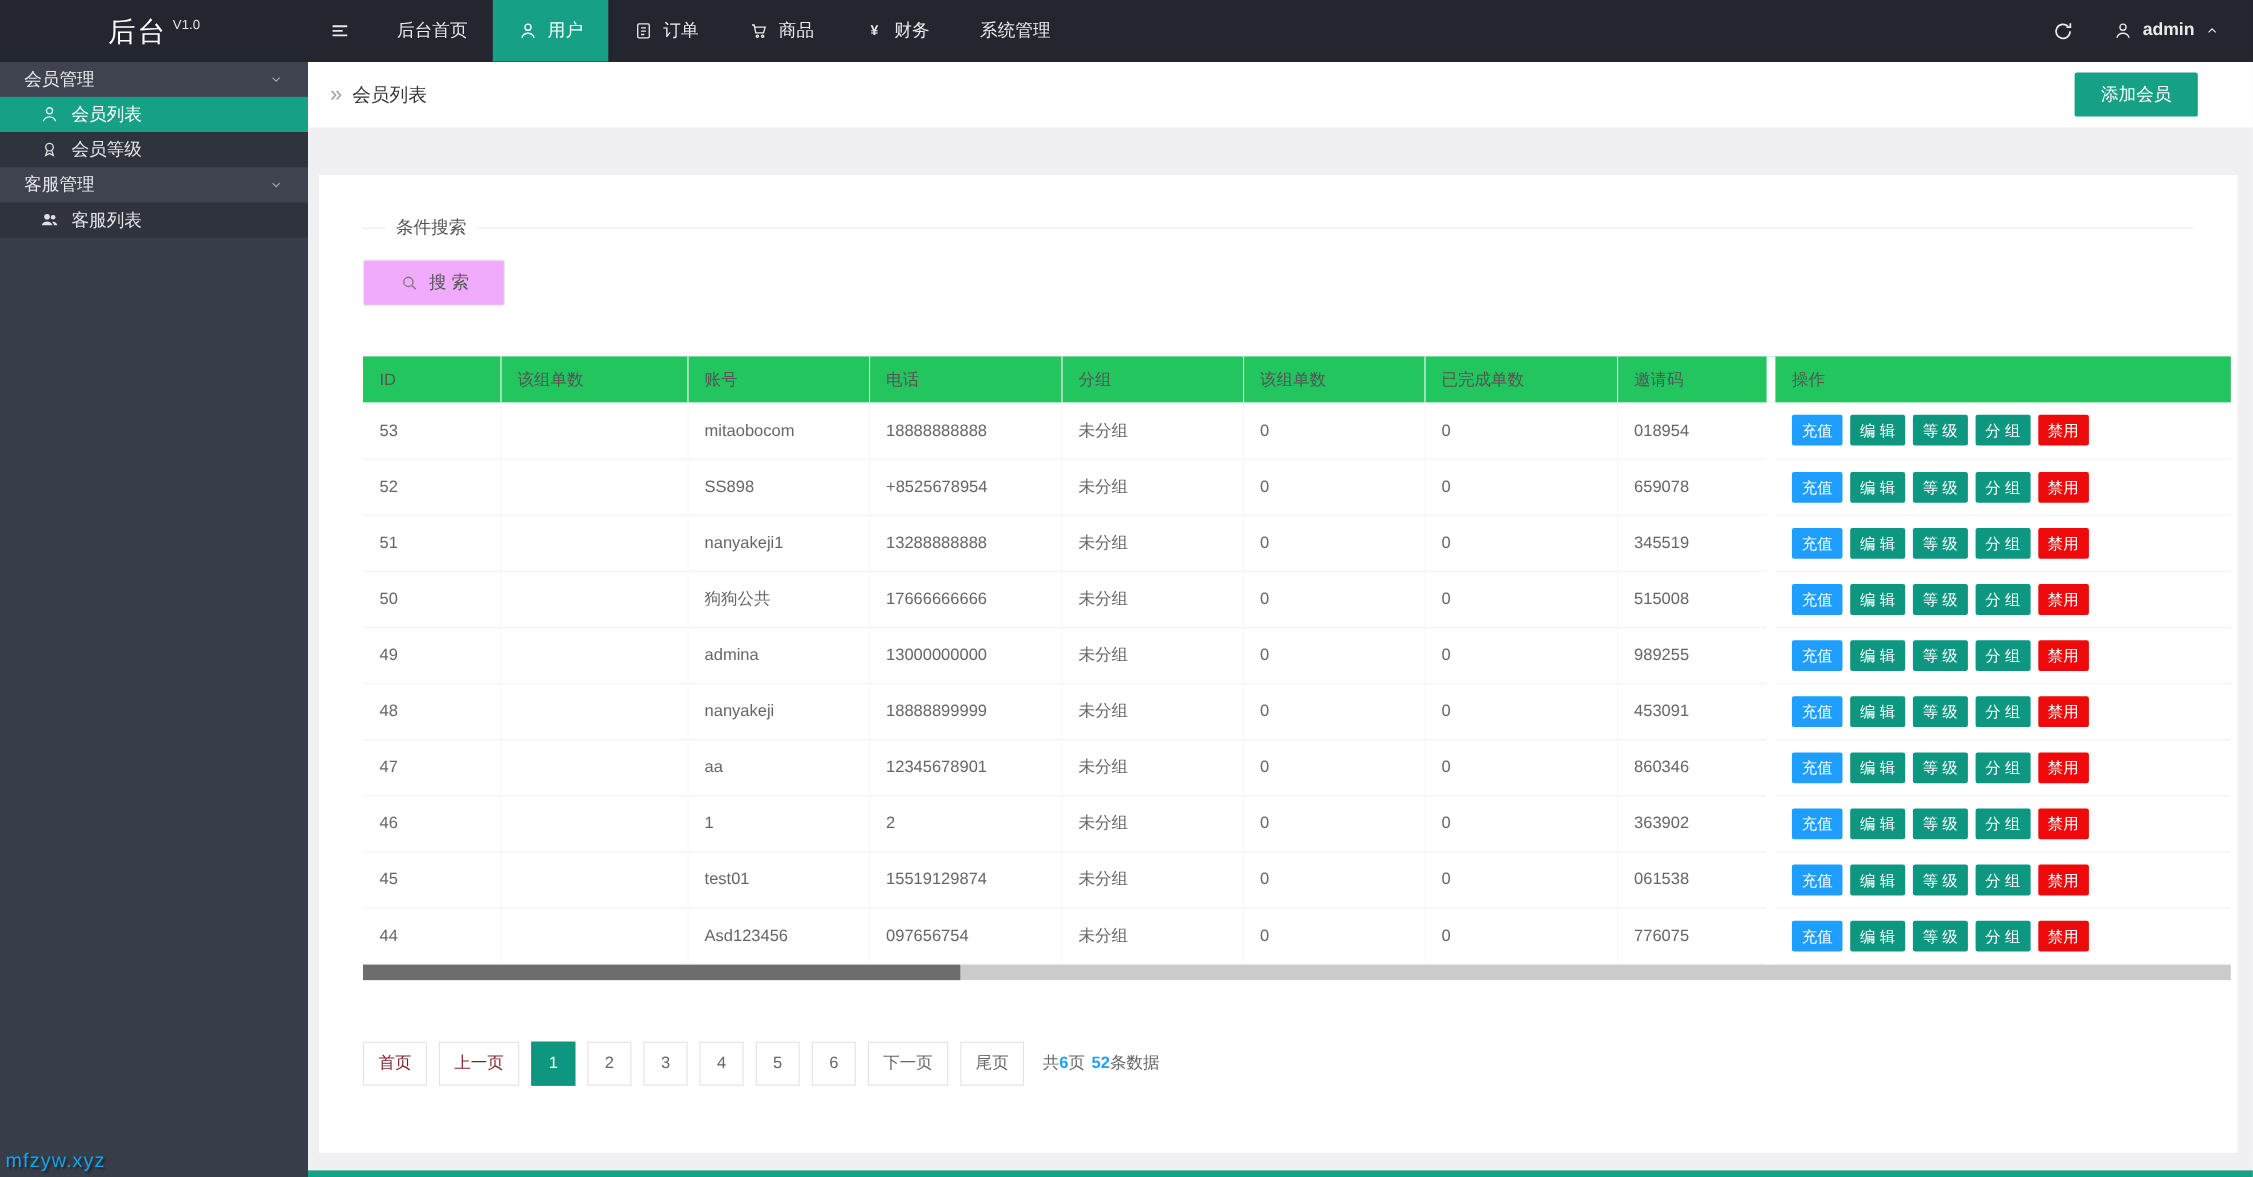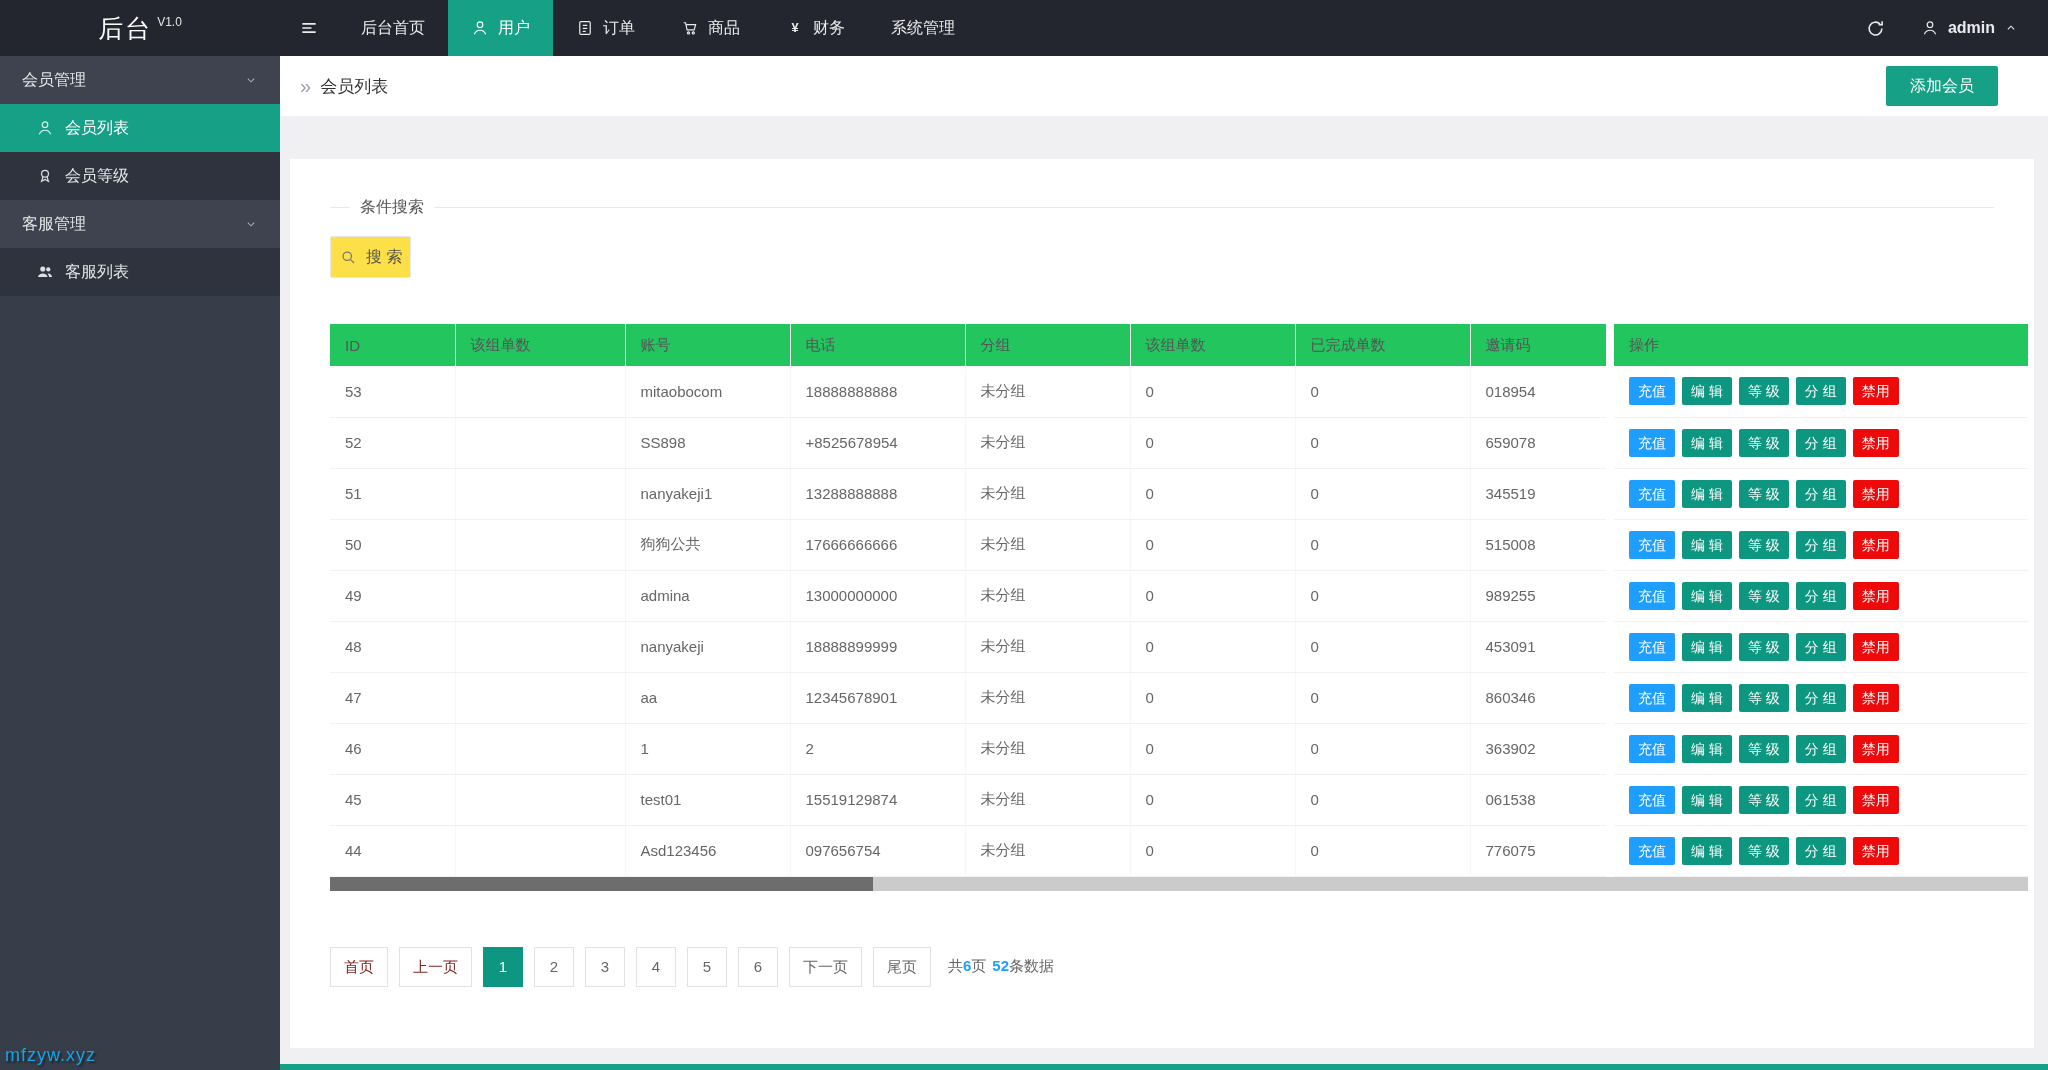--- a/index.html
+++ b/index.html
@@ -26,21 +26,21 @@
   .top-right { margin-left:auto; display:flex; align-items:stretch; }
   .refresh-btn { width:58px; display:flex; align-items:center; justify-content:center; cursor:pointer; }
   .refresh-btn .icon svg { width:21px; height:21px; }
   .user-box { display:flex; align-items:center; gap:9px; padding:0 30px 0 16px; font-size:16px; cursor:pointer;font-weight:bold; }
   .icon { display:inline-flex; }
   .icon svg { width:18px; height:18px; display:block; }
   .chev svg { width:14px; height:14px; }
 
   
   .sidebar { position:fixed; top:56px; left:0; bottom:0; width:280px; background:var(--sidebar,#373d49); z-index:10; }
-  .side-item { height:48px; display:flex; align-items:center; padding:0 22px; color:rgba(255,255,255,.88); font-size:16px; cursor:pointer; }
+  .side-item { height:32px; display:flex; align-items:center; padding:0 22px; color:rgba(255,255,255,.88); font-size:16px; cursor:pointer; }
   .side-item.parent { background:rgba(255,255,255,.035); }
   .side-item.parent .chev { margin-left:auto; color:rgba(255,255,255,.55); }
   .side-item.child { background:rgba(0,0,0,.16); padding-left:36px; gap:11px; }
   .side-item.child .icon { color:rgba(255,255,255,.85); }
   .side-item.child.active { background:var(--accent,#16a085); color:#fff; }
   .watermark { position:absolute; left:5px; bottom:4px; font-size:18px; letter-spacing:1px;
     color:#0ea5e9; text-shadow:2px 2px 2px rgba(0,0,0,.45); }
 
   
   .main { margin-left:280px; }
@@ -58,21 +58,21 @@
   .fs-legend { position:absolute; top:-11px; left:20px; background:#fff; padding:0 10px; font-size:16px; color:#555; }
 
   .search-row { display:flex; align-items:center; margin-top:28px; gap:18px; }
   .input-group { display:flex; }
   .input-label { border:1px solid #e6e6e6; background:#fafafa; color:#666; font-size:15px;
     height:42px; line-height:40px; padding:0 15px; }
   .search-input { border:1px solid #e6e6e6; border-left:none; height:42px; width:218px;
     padding:0 12px; font-size:15px; color:#666; outline:none; font-family:inherit; }
   .search-input::placeholder { color:#ccc; }
   .search-btn { display:flex; align-items:center; justify-content:flex-start; gap:9px;
-    border:1px solid #e6e6e6; background:#fde047; height:42px; padding:0 8px; font-size:16px;
+    border:1px solid #e6e6e6; background:#f0abfc; height:42px; padding:0 32px; font-size:16px;
     color:#555; cursor:pointer; border-radius:2px; font-family:inherit; }
   .search-btn .icon { color:#777; }
 
   
   .data-table { width:1698px; border-collapse:collapse; table-layout:fixed; margin-top:46px; }
   .data-table th { background:#22c55e; height:42px; text-align:left; padding:0 15px;
     font-weight:normal; color:#555; font-size:15px; border-right:1px solid #ececec; }
   .data-table th:last-child { border-right:none; }
   .data-table td { height:51px; padding:0 15px; color:#666; font-size:15px;
     border-bottom:1px solid #f2f2f2; border-right:1px solid #f7f7f7; background:#fff; }

